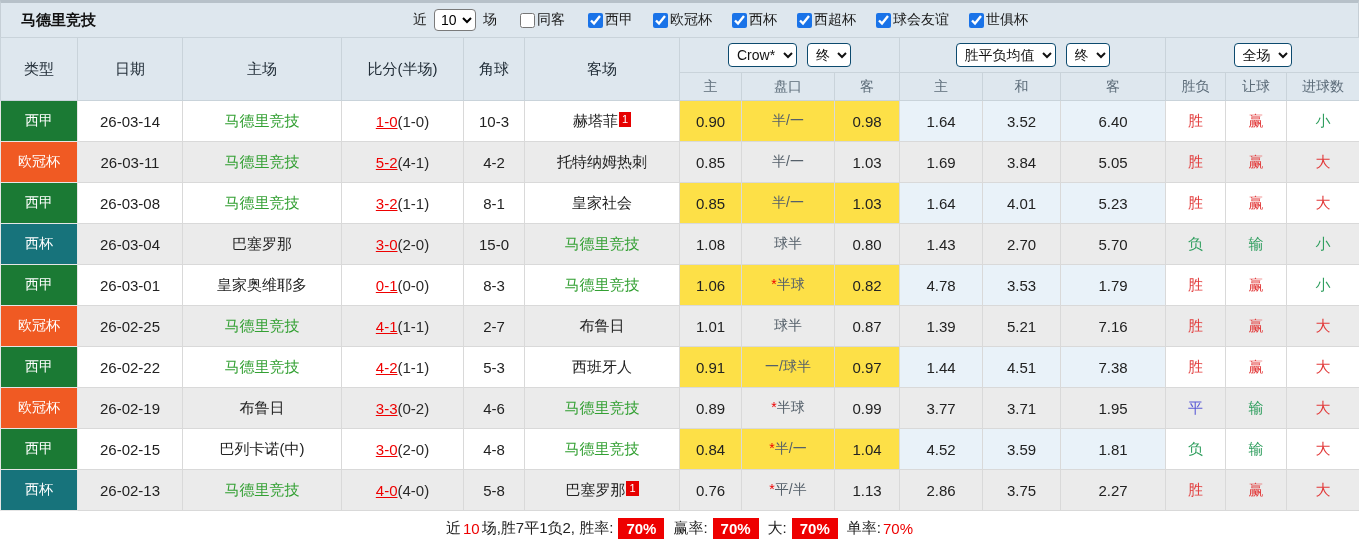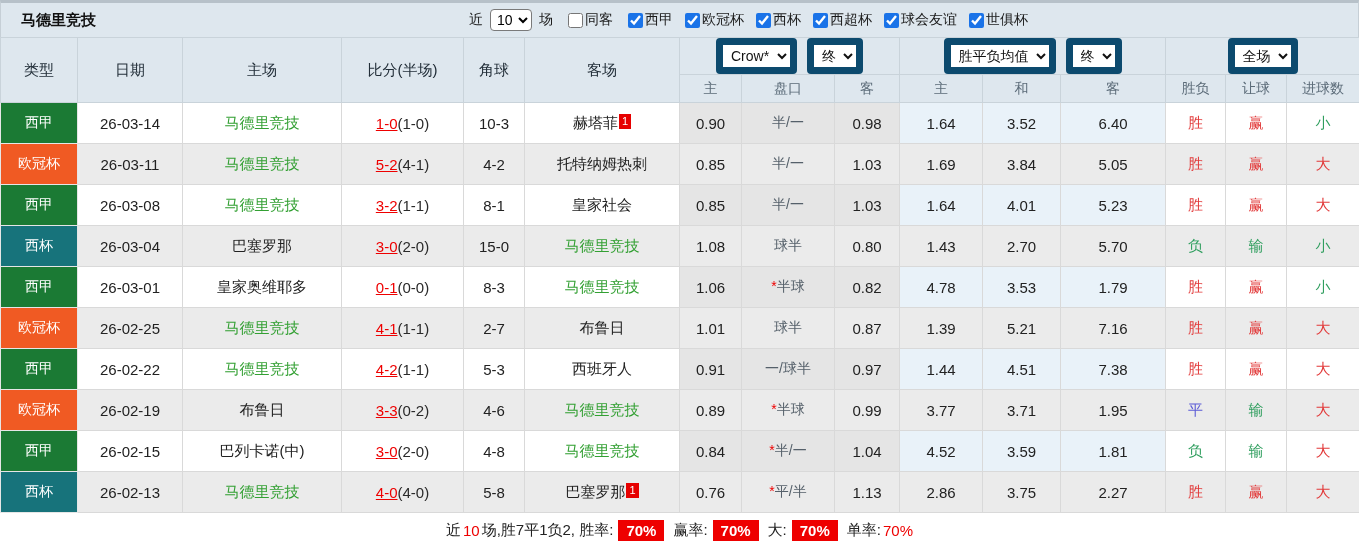--- a/index.html
+++ b/index.html
@@ -46,21 +46,21 @@
     font-family: "Liberation Sans", sans-serif;
     padding: 1px 2px;
     border: 1px solid #7a7a7a;
     border-radius: 4px;
     background: #fff;
   }
   .filters label.chk {
     display: inline-flex;
     align-items: center;
     cursor: pointer;
-    margin-left: 12px;
+    margin-left: 20px;
   }
   .filters input[type="checkbox"] {
     width: 15px; height: 15px;
     accent-color: #1a73e8;
     margin-right: 2px;
   }
   
   table {
     width: 1359px;
     border-collapse: collapse;
@@ -84,42 +84,42 @@
   .sel-wrap {
     display: flex;
     justify-content: center;
     align-items: center;
     gap: 10px;
   }
   .sel-wrap select {
     font-size: 14px;
     font-family: "Liberation Sans", sans-serif;
     padding: 2px 4px;
-    border: 7px solid #0c4a6e;
+    border: 1px solid #0c4a6e;
     border-radius: 4px;
     background: #fff;
     color: #111;
   }
   tbody td {
     height: 41px;
     text-align: center;
     font-size: 15px;
     color: #222;
     border: 1px solid #d9d9d9;
     background: #fff;
     overflow: hidden;
     white-space: nowrap;
   }
   tbody tr.alt td { background: #ebebeb; }
   tbody td.type {
     color: #fff;
     font-size: 14px;
     border-color: #e6e6e6;
   }
-  tbody td.crow { background: #e5e5e5; }
+  tbody td.crow { background: #fde047; }
   tbody td.avg  { background: #e9f2f9; margin-left: 37px; }
   td.team-self { color: #33a033; }
   .score-main { color: #ee0000; text-decoration: underline; }
   .score-half { color: #2a2a2a; text-align: center; }
   td.handicap { color: #55606a; font-size: 14px; }
   .star { color: #ee0000; }
   .card-badge {
     display: inline-block;
     background: #e60000;
     color: #fff;

